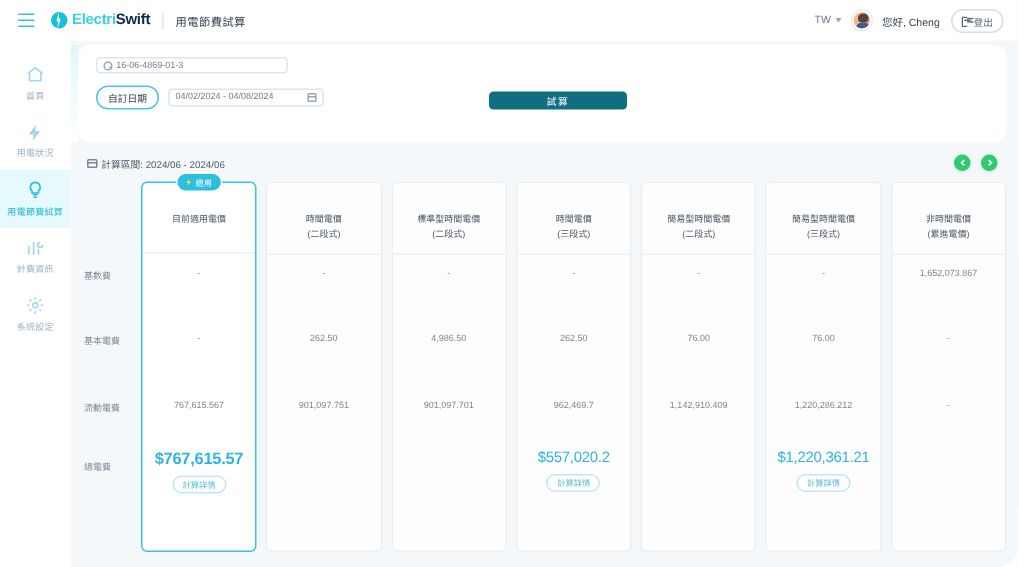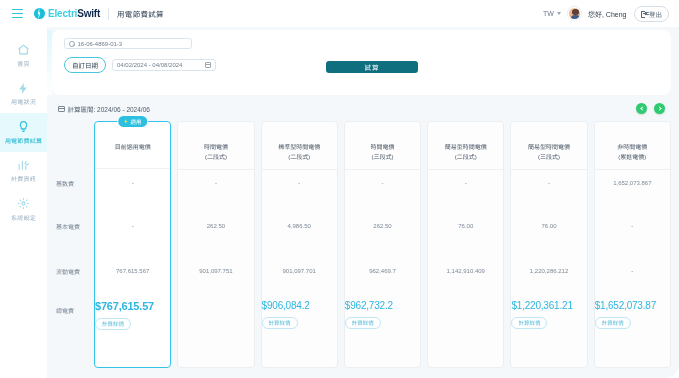--- a/index.html
+++ b/index.html
@@ -287,21 +287,21 @@
   .cell {
     text-align: center;
     font-size: 6px; color: #7b8896;
     position: absolute; left: 0; right: 0;
   }
   .c-1 { top: 58px; }
   .c-2 { top: 101px; }
   .c-3 { top: 146px; }
   .price-block {
     position: absolute; left: 0; right: 0; top: 178px;
-    text-align: left;
+    text-align: center;
   }
   .price {
     font-size: 10px; color: #2fb6e0; font-weight: normal;
     letter-spacing: -0.2px;
   }
   .col.highlight .price { font-size: 11px; color: #2fb6e0; font-weight: bold; }
   .price-tag {
     display: inline-flex; align-items: center; justify-content: center;
     margin-top: 5px;
     border: 1px solid #bfe7f3; border-radius: 7px;
@@ -474,36 +474,32 @@
           </div>
 
           <div class="col">
             <div class="col-head">
               <div class="h1">標準型時間電價</div>
               <div class="h2">(二段式)</div>
             </div>
             <div class="cell c-1">-</div>
             <div class="cell c-2">4,986.50</div>
             <div class="cell c-3">901,097.701</div>
-            <div class="price-block">
-              <div class="price">$906,084.2</div>
-              <div class="price-tag">計算詳情</div>
-            </div>
           </div>
 
           <div class="col">
             <div class="col-head">
               <div class="h1">時間電價</div>
               <div class="h2">(三段式)</div>
             </div>
             <div class="cell c-1">-</div>
             <div class="cell c-2">262.50</div>
             <div class="cell c-3">962,469.7</div>
             <div class="price-block">
-              <div class="price">$962,732.2</div>
+              <div class="price">$557,020.2</div>
               <div class="price-tag">計算詳情</div>
             </div>
           </div>
 
 
           <div class="col">
             <div class="col-head">
               <div class="h1">簡易型時間電價</div>
               <div class="h2">(二段式)</div>
             </div>
@@ -527,23 +523,19 @@
           </div>
 
           <div class="col">
             <div class="col-head">
               <div class="h1">非時間電價</div>
               <div class="h2">(累進電價)</div>
             </div>
             <div class="cell c-1">1,652,073.867</div>
             <div class="cell c-2">-</div>
             <div class="cell c-3">-</div>
-            <div class="price-block">
-              <div class="price">$1,652,073.87</div>
-              <div class="price-tag">計算詳情</div>
-            </div>
           </div>
 
         </div>
       </div>
     </div>
   </div>
 </div>
 
 </body></html>

